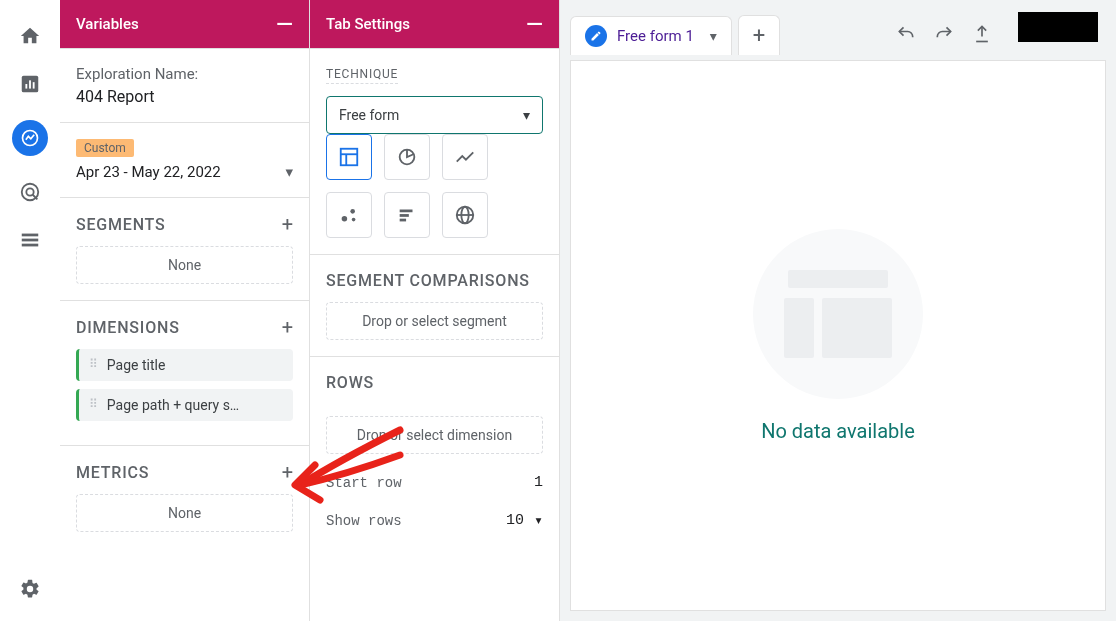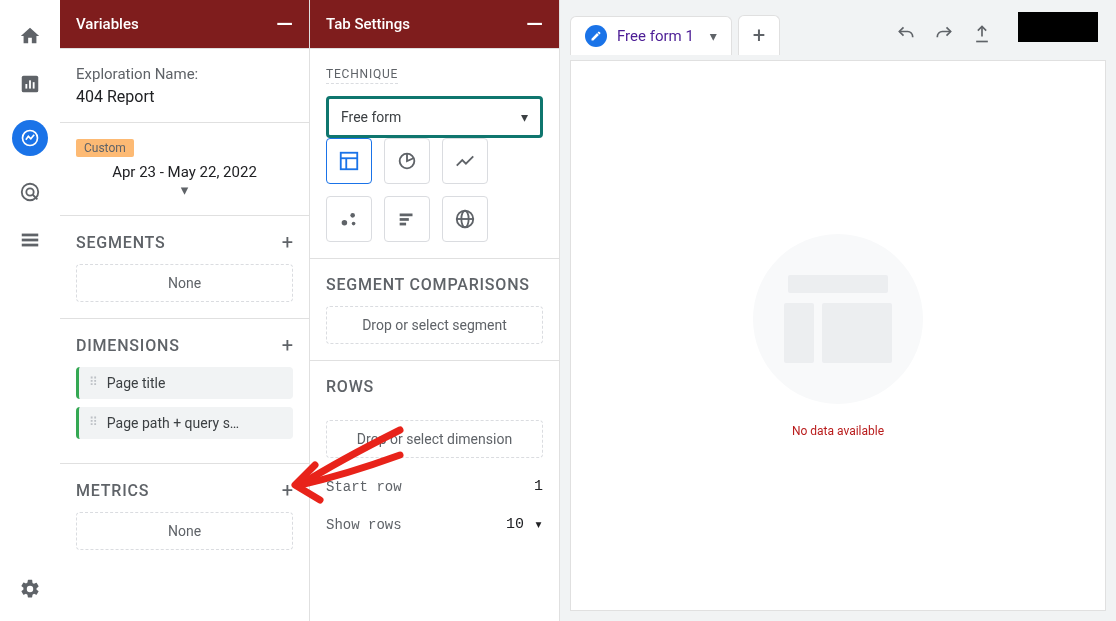--- a/index.html
+++ b/index.html
@@ -7,38 +7,38 @@
 .app { display: flex; width: 1116px; height: 621px; }
 .leftrail { width: 60px; background: #fff; display: flex; flex-direction: column; align-items: center; padding-top: 24px; gap: 24px; position: relative; }
 .leftrail .rail-icon { width: 24px; height: 24px; display: flex; align-items: center; justify-content: center; color: #5f6368; cursor: pointer; }
 .leftrail .rail-icon.active { background: #1a73e8; border-radius: 50%; width: 36px; height: 36px; color: #fff; }
 .leftrail .rail-icon svg { width: 22px; height: 22px; }
 .leftrail .rail-icon.active svg { width: 20px; height: 20px; }
 .gear-bottom { position: absolute; bottom: 20px; }
 .panel { display: flex; flex-direction: column; border-right: 1px solid #e0e0e0; }
 .variables { width: 250px; }
 .tab-settings { width: 250px; }
-.panel-hdr { background: #7f1d1d; color: #fff; padding: 0 16px; height: 48px; display: flex; align-items: center; justify-content: space-between; font-weight: 500; font-size: 15px; }
+.panel-hdr { background: #be185d; color: #fff; padding: 0 16px; height: 48px; display: flex; align-items: center; justify-content: space-between; font-weight: 500; font-size: 15px; }
 .panel-hdr .collapse { color: #fff; font-size: 22px; cursor: pointer; }
 .section { border-top: 1px solid #e0e0e0; padding: 16px; }
 .section:first-of-type { border-top: none; }
 .label { font-size: 16px; font-weight: 500; letter-spacing: .8px; color: #5f6368; text-transform: uppercase; }
 .label-row { display: flex; justify-content: space-between; align-items: center; margin-bottom: 12px; }
 .label-row .plus { color: #5f6368; font-size: 20px; cursor: pointer; line-height: 1; }
 .expl-name-label { font-size: 15px; color: #5f6368; margin-bottom: 4px; }
 .expl-name { font-size: 16px; color: #202124; }
 .tag { display: inline-block; background: #fdba74; color: #5f6368; font-size: 12px; padding: 2px 8px; border-radius: 2px; margin-bottom: 6px; }
-.daterange { font-size: 15px; color: #202124; display: flex; align-items: center; justify-content: space-between; flex-direction: column; }
+.daterange { font-size: 15px; color: #202124; display: flex; align-items: center; justify-content: space-between; }
 .daterange .dd { color: #5f6368; }
 .empty { border: 1px dashed #dadce0; border-radius: 4px; text-align: center; padding: 10px; color: #5f6368; font-size: 14px; }
 .chip { display: flex; align-items: center; gap: 8px; background: #f1f3f4; border-left: 3px solid #34a853; border-radius: 4px; padding: 8px 10px; margin-bottom: 8px; cursor: grab; }
 .grip { color: #bdc1c6; font-size: 12px; letter-spacing: 1px; line-height: .6; display: inline-block; }
 .chip-label { color: #3c4043; font-size: 14px; white-space: nowrap; overflow: hidden; text-overflow: ellipsis; }
 .technique-label { font-size: 12px; font-weight: 400; letter-spacing: .8px; color: #5f6368; margin-bottom: 12px; border-bottom: 1px dashed #dadce0; display: inline-block; padding-bottom: 2px; }
-.select-box { border: 3px solid #0f766e; border-radius: 4px; padding: 10px 12px; display: flex; justify-content: space-between; align-items: center; color: #3c4043; cursor: pointer; }
+.select-box { border: 1px solid #0f766e; border-radius: 4px; padding: 10px 12px; display: flex; justify-content: space-between; align-items: center; color: #3c4043; cursor: pointer; }
 .sub-label { font-size: 12px; font-weight: 500; letter-spacing: .8px; color: #5f6368; margin: 20px 0 12px; }
 .viz-grid { display: flex; flex-wrap: wrap; gap: 12px; }
 .viz-btn { width: 46px; height: 46px; border: 1px solid #dadce0; border-radius: 4px; display: flex; align-items: center; justify-content: center; color: #5f6368; cursor: pointer; }
 .viz-btn.active { border-color: #1a73e8; color: #1a73e8; }
 .viz-btn svg { width: 22px; height: 22px; }
 .row-field { display: flex; align-items: center; justify-content: space-between; margin-top: 20px; font-family: Liberation Mono, monospace; }
 .row-field .rf-label { color: #5f6368; font-size: 14px; }
 .row-field .rf-val { color: #202124; font-size: 15px; display: flex; align-items: center; gap: 10px; }
 .canvas { flex: 1; background: #f1f3f4; padding: 10px; display: flex; flex-direction: column; position: relative; }
 .canvas-toolbar { display: flex; align-items: center; height: 50px; }
@@ -50,21 +50,21 @@
 .add-tab { width: 42px; height: 40px; background: #fff; border: 1px solid #e0e0e0; border-bottom: none; border-radius: 6px 6px 0 0; display: flex; align-items: center; justify-content: center; margin-left: 6px; color: #5f6368; font-size: 22px; cursor: pointer; }
 .toolbar-right { margin-left: auto; display: flex; gap: 18px; color: #5f6368; align-items: center; padding-right: 8px; }
 .toolbar-right span { cursor: pointer; }
 .black-box { width: 80px; height: 30px; background: #000; margin-left: 8px; margin-top: -16px; }
 .canvas-body { flex: 1; background: #fff; border: 1px solid #e0e0e0; display: flex; flex-direction: column; align-items: center; justify-content: center; }
 .placeholder-ill { width: 170px; height: 170px; background: #f8f9fa; border-radius: 50%; display: flex; flex-direction: column; align-items: center; justify-content: center; gap: 10px; }
 .ph-row1 { width: 100px; height: 18px; background: #eceef0; border-radius: 2px; }
 .ph-row2 { display: flex; gap: 8px; }
 .ph-row2 .a { width: 30px; height: 60px; background: #eceef0; border-radius: 2px; }
 .ph-row2 .b { width: 70px; height: 60px; background: #eceef0; border-radius: 2px; }
-.no-data { margin-top: 20px; color: #b91c1c; font-size: 12px; }
+.no-data { margin-top: 20px; color: #0f766e; font-size: 20px; }
 .arrow-annot { position: absolute; left: 280px; top: 420px; pointer-events: none; }
 .arrow-annot svg { width: 130px; height: 100px; }
 </style>
 </head>
 <body>
 
 <div class="app">
 
   <div class="leftrail">
     <span class="rail-icon">

